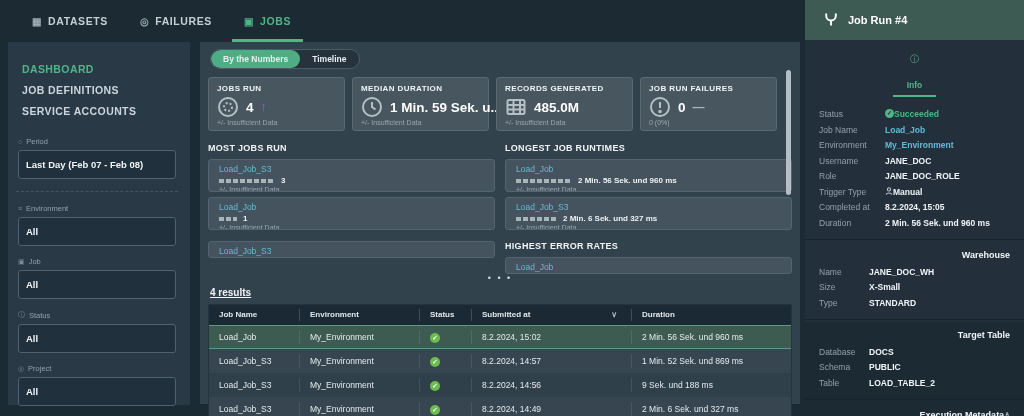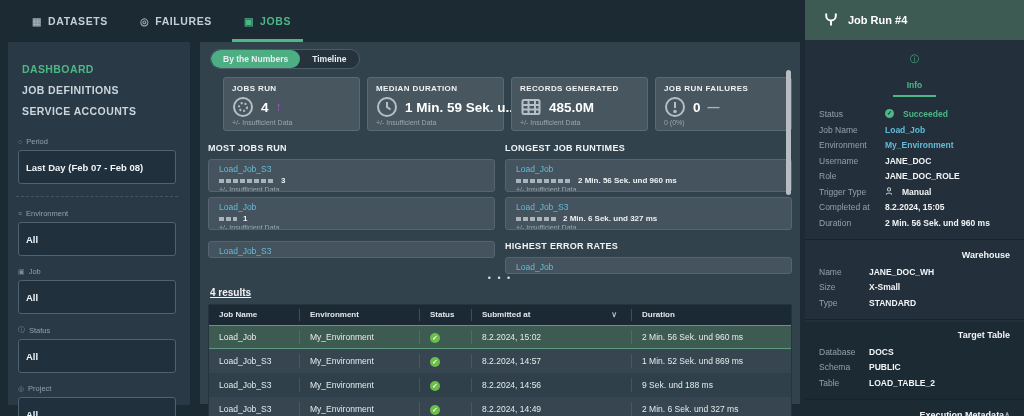--- a/index.html
+++ b/index.html
@@ -14,31 +14,31 @@
   .tab.active .tab-ic { color:#4db786; }
 
   
   .sidebar { position:absolute; left:8px; top:42px; width:182px; height:363px; background:#2a3946; padding:16px 12px 0 8px; }
   .side-item { font-size:10.5px; font-weight:bold; letter-spacing:.4px; color:#ccd5db; padding:4.5px 6px; cursor:pointer; }
   .side-item.active { color:#4db786; }
   .filters { margin-top:16px; }
   .filter { margin-bottom:11px; padding:0 2px; }
   .filter-label { display:flex; align-items:center; gap:4px; font-size:7.5px; color:#94a1ab; margin-bottom:4px; }
   .filter-label .fi { font-size:7px; color:#7e8c96; }
-  .filter-input { height:29px; background:#20303c; border:1px solid #50626f; border-radius:3px; font-size:9.5px; font-weight:bold; color:#f2f5f7; display:flex; align-items:center; padding:16px 7px; cursor:pointer; }
+  .filter-input { height:29px; background:#20303c; border:1px solid #50626f; border-radius:3px; font-size:9.5px; font-weight:bold; color:#f2f5f7; display:flex; align-items:center; padding:4px 7px; cursor:pointer; }
   .filter-sep { border-top:1px dashed #45565f; margin:12px 0; }
 
   
   .main { position:absolute; left:200px; top:42px; width:600px; height:362px; background:#32424c; padding:6px 8px 0 8px; }
 
   .toggle { display:inline-flex; margin-left:2px; background:#26333d; border:1px solid #4c5d68; border-radius:11px; overflow:hidden; }
   .toggle-opt { font-size:8.5px; font-weight:bold; color:#e8edf0; padding:4px 12px; cursor:pointer; border-radius:11px; }
   .toggle-opt.active { background:#4cae82; }
 
-  .stats { display:flex; gap:7px; margin-top:8px;justify-content:flex-end; }
+  .stats { display:flex; gap:7px; margin-top:8px; }
   .stat-card { width:137px; height:54px; background:#47565f; border:1px solid #5a6972; border-radius:3px; padding:6px 8px 4px 8px; }
   .stat-title { font-size:8px; font-weight:bold; letter-spacing:.4px; color:#f0f3f5; }
   .stat-val-row { display:flex; align-items:center; gap:7px; margin-top:3px; height:22px; }
   .stat-ic svg { display:block; }
   .stat-value { font-size:13.5px; font-weight:bold; color:#fff; white-space:nowrap; }
   .trend-up { color:#b352d8; font-size:12px; font-weight:bold; }
   .trend-dash { color:#aab5bd; font-size:12px; font-weight:bold; }
   .stat-note { font-size:7px; color:#9aa7b0; margin-top:1px; }
 
   .charts-grid { display:flex; gap:10px; margin-top:12px; }
@@ -74,21 +74,21 @@
   
   .panel { position:absolute; left:805px; top:0; width:219px; height:322px; background:#232f3a; }
   .panel-header { height:40px; background:#3d5a53; display:flex; align-items:center; gap:9px; padding-left:18px; font-size:11px; font-weight:bold; color:#fff; }
   .tabbar { text-align:center; padding-top:8px; }
   .tab-info { display:inline-flex; flex-direction:column; align-items:center; gap:0; padding:0 14px 5px 14px; border-bottom:2px solid #4db786; cursor:pointer; }
   .tab-info .ic { font-size:9px; color:#4db786; }
   .tab-info .lb { font-size:8.5px; font-weight:bold; color:#4db786; margin-top:14px; }
   .panel-body { padding:12px 14px 0 14px; }
   .kv { display:grid; grid-template-columns:66px 1fr; row-gap:5.5px; font-size:8.5px; align-items:center; }
   .kv .k { color:#94a1ab; }
-  .kv .v { color:#f2f5f7; font-weight:bold; display:flex; gap:9px; }
+  .kv .v { color:#f2f5f7; font-weight:bold; display:flex; gap:0; }
   .kv .v.link { color:#62bcd9; }
   .kv .v.succ { color:#4db786; }
   .badge-sm { display:inline-block; width:9px; height:9px; border-radius:50%; background:#4db786; color:#22302a; font-size:6px; line-height:9px; text-align:center; font-weight:bold; }
   .p-sep { border-top:1px solid #18232c; margin:11px -14px 10px -14px; }
   .sec-title { font-size:9px; font-weight:bold; color:#f2f5f7; margin-bottom:7px; display:flex; justify-content:flex-end; align-items:center; }
   .sec-title .collapse { color:#9aa7b0; font-size:8px; cursor:pointer; }
   .kv2 { display:grid; grid-template-columns:50px 1fr; row-gap:5.5px; font-size:8.5px; }
   .kv2 .k { color:#94a1ab; }
   .kv2 .v { color:#f2f5f7; font-weight:bold; }
   .kv3 { display:grid; grid-template-columns:72px 1fr; row-gap:5.5px; font-size:8.5px; }

